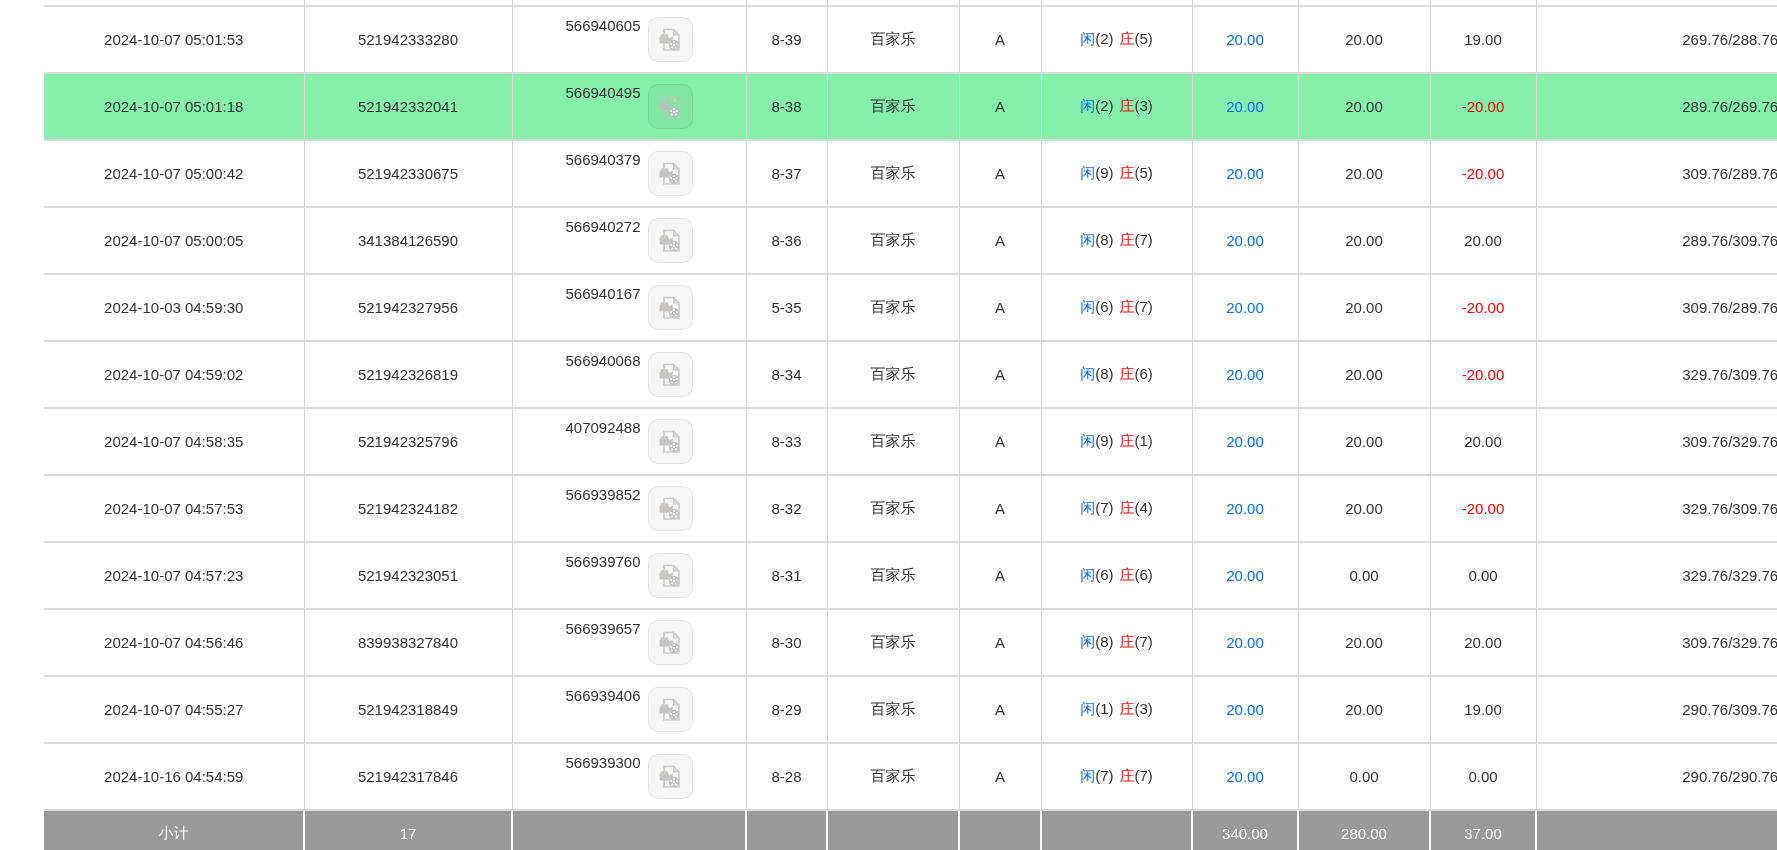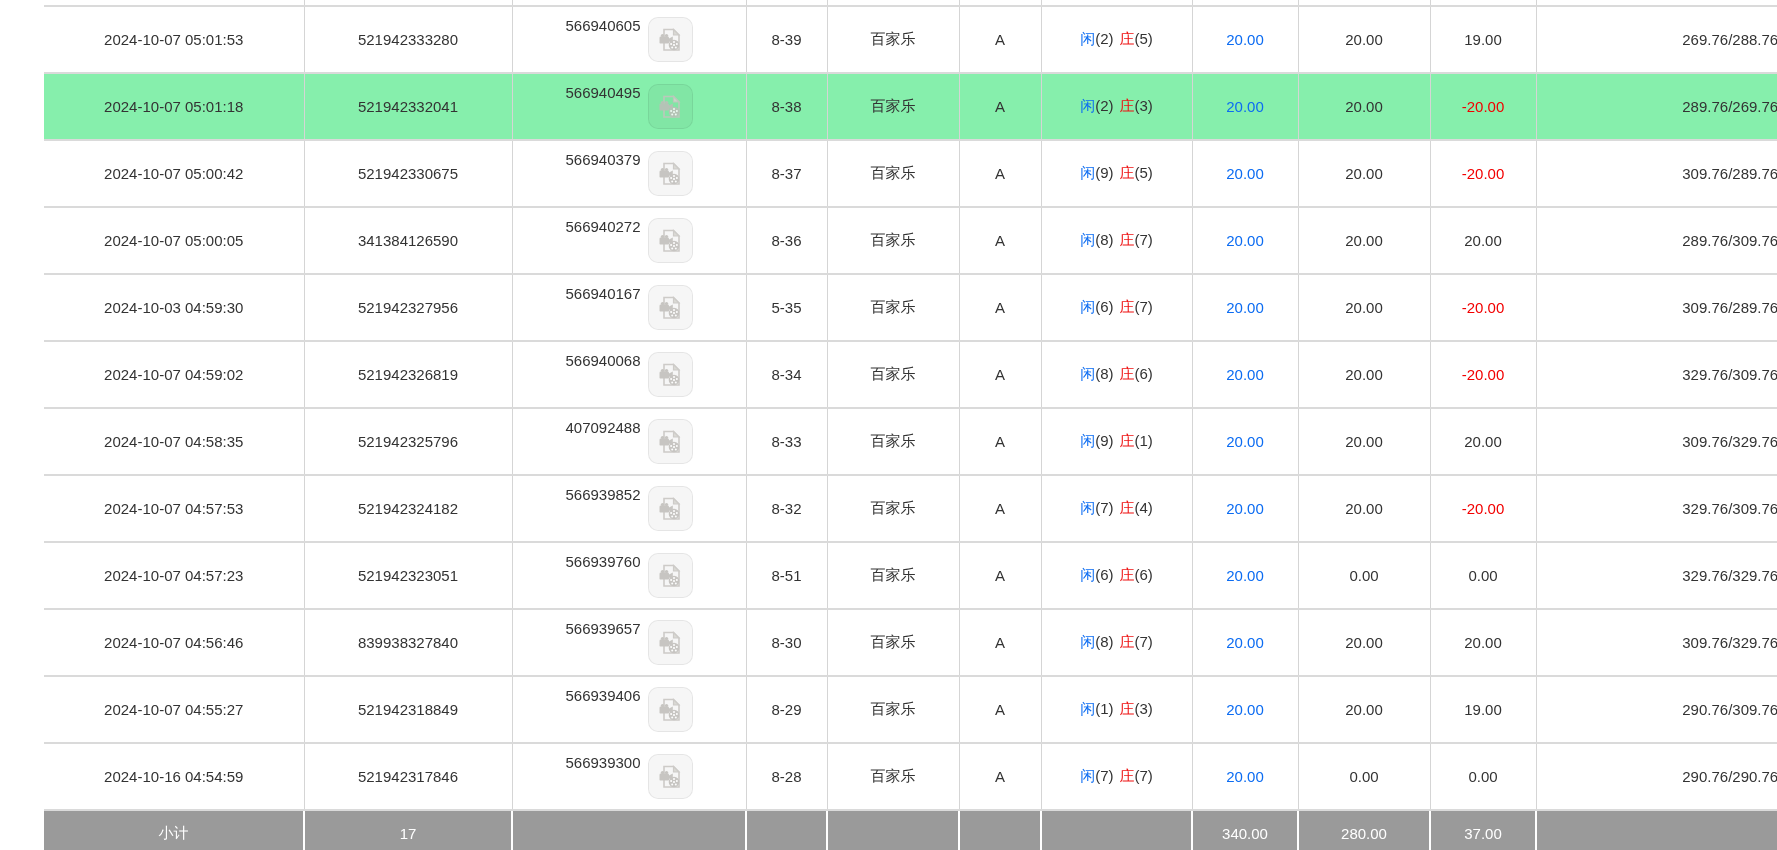--- a/index.html
+++ b/index.html
@@ -375,21 +375,21 @@
             <circle cx="18" cy="19" r="1.1" fill="#ffffff"></circle>
             <circle cx="18" cy="15.9" r="1" fill="#ffffff"></circle>
             <circle cx="15.1" cy="18.1" r="1" fill="#ffffff"></circle>
             <circle cx="16.2" cy="21.6" r="1" fill="#ffffff"></circle>
             <circle cx="19.8" cy="21.6" r="1" fill="#ffffff"></circle>
             <circle cx="20.9" cy="18.1" r="1" fill="#ffffff"></circle>
           </svg>
         </button>
       </span>
     </td>
-    <td>8-51</td>
+    <td>8-31</td>
     <td>百家乐</td>
     <td>A</td>
     <td>
       <span class="xian">闲</span><span>(6)</span><span class="zhuang sp">庄</span><span>(6)</span>
     </td>
     <td class="blue">20.00</td>
     <td>0.00</td>
     <td>0.00</td>
     <td>329.76/329.76</td>
   </tr>

